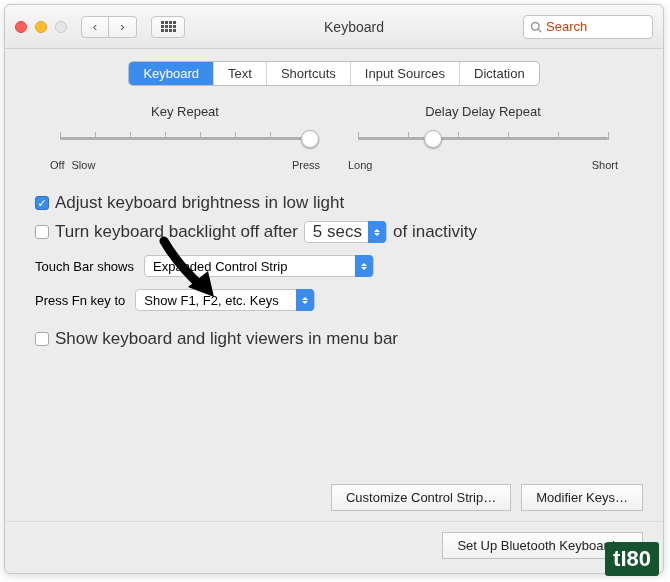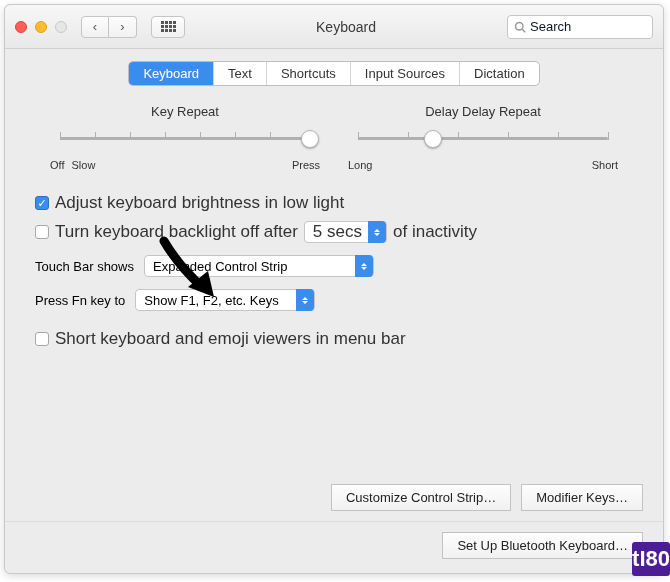--- a/index.html
+++ b/index.html
@@ -55,23 +55,23 @@
     width:34px;height:22px;
     background:linear-gradient(#fdfdfd,#f1f1f1);
     border:1px solid #c5c5c5;border-radius:4px;
     display:flex;align-items:center;justify-content:center;
     margin-left:6px;
   }
   .gridicon{display:grid;grid-template-columns:repeat(4,3px);grid-template-rows:repeat(3,3px);gap:1px;}
   .gridicon span{width:3px;height:3px;background:#555;}
   .title{flex:1;text-align:center;font-size:14px;color:#3a3a3a;}
   .search{
-    width:146px;height:24px;
+    width:130px;height:24px;
     background:#fff;border:1px solid #c5c5c5;border-radius:4px;
-    display:flex;align-items:center;padding:0 6px;color:#0f172a;gap:4px;
+    display:flex;align-items:center;padding:0 6px;color:#c2410c;gap:4px;
   }
   .search svg{width:12px;height:12px;fill:none;stroke:#999;stroke-width:2;}
   .content{flex:1;padding:12px 20px 14px 20px;display:flex;flex-direction:column;position:relative;}
   .segmented{
     display:flex;margin:0 auto 18px auto;
     border:1px solid #bdbdbd;border-radius:5px;overflow:hidden;
     background:#fff;
   }
   .seg{padding:4px 14px;font-size:13px;color:#333;border-right:1px solid #d4d4d4;}
   .seg:last-child{border-right:none;}
@@ -104,21 +104,21 @@
   .bigrow .sel-wide{min-width:230px;justify-content:space-between;}
   .bigrow .sel-med{min-width:180px;justify-content:space-between;}
   .spacer{flex:1;}
   .bottom{display:flex;justify-content:flex-end;gap:10px;margin-top:auto;}
   .btn{
     background:linear-gradient(#fdfdfd,#f1f1f1);
     border:1px solid #c2c2c2;border-radius:0;
     padding:5px 14px;font-size:13px;color:#222;
   }
   .footer{padding:10px 20px 0 20px;display:flex;justify-content:flex-end;border-top:1px solid #dcdcdc;margin:10px -20px 0 -20px;}
-  .badge{position:absolute;right:0;bottom:6px;background:#4c1d95;color:#fff;font-weight:bold;font-size:22px;padding:4px 0;border-radius:3px;font-family:Arial,sans-serif;}
+  .badge{position:absolute;right:11px;bottom:6px;background:#14532d;color:#fff;font-weight:bold;font-size:22px;padding:4px 8px;border-radius:3px;font-family:Arial,sans-serif;}
   .arrow-annot{position:absolute;left:158px;top:235px;width:70px;height:70px;pointer-events:none;}
 </style>
 </head>
 <body>
 
 <div class="window">
   <div class="titlebar">
     <div class="traffic">
       <div class="dot red"></div>
       <div class="dot yellow"></div>
@@ -230,21 +230,21 @@
       <div class="bigrow" style="margin-top:4px;">
         <span>Press Fn key to</span>
         <div class="select sel-med">
           <span>Show F1, F2, etc. Keys</span>
           <div class="arrowbox"></div>
         </div>
       </div>
 
       <div class="row" style="margin-top:18px;">
         <div class="check"></div>
-        <span>Short keyboard and emoji viewers in menu bar</span>
+        <span>Show keyboard and light viewers in menu bar</span>
       </div>
     </div>
 
     <div class="spacer"></div>
 
     <div class="bottom">
       <div class="btn">Customize Control Strip…</div>
       <div class="btn">Modifier Keys…</div>
     </div>
 

